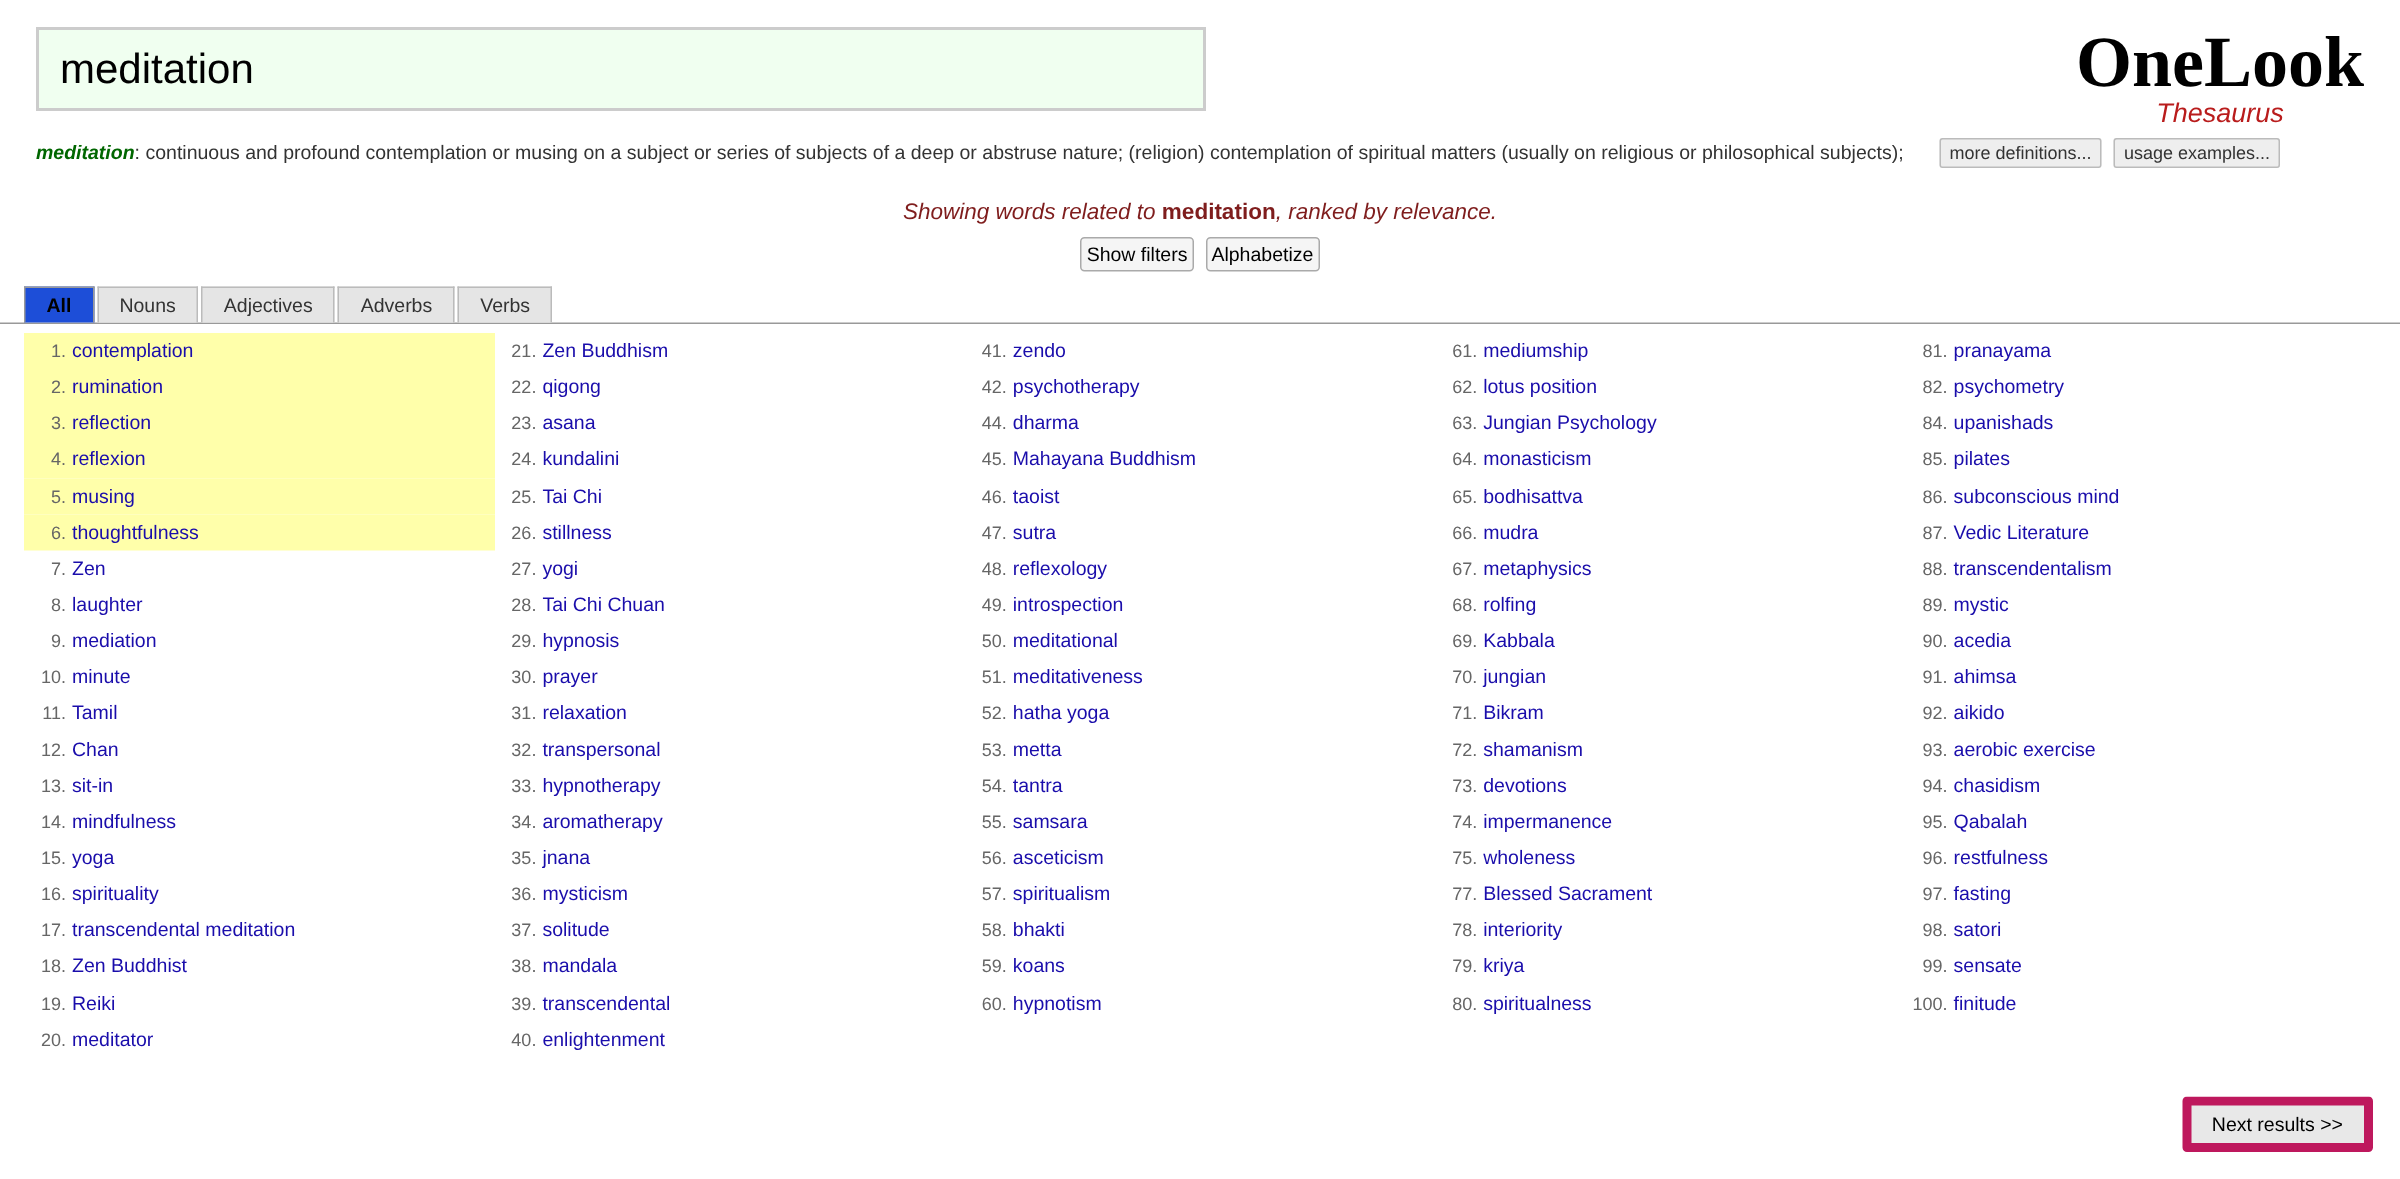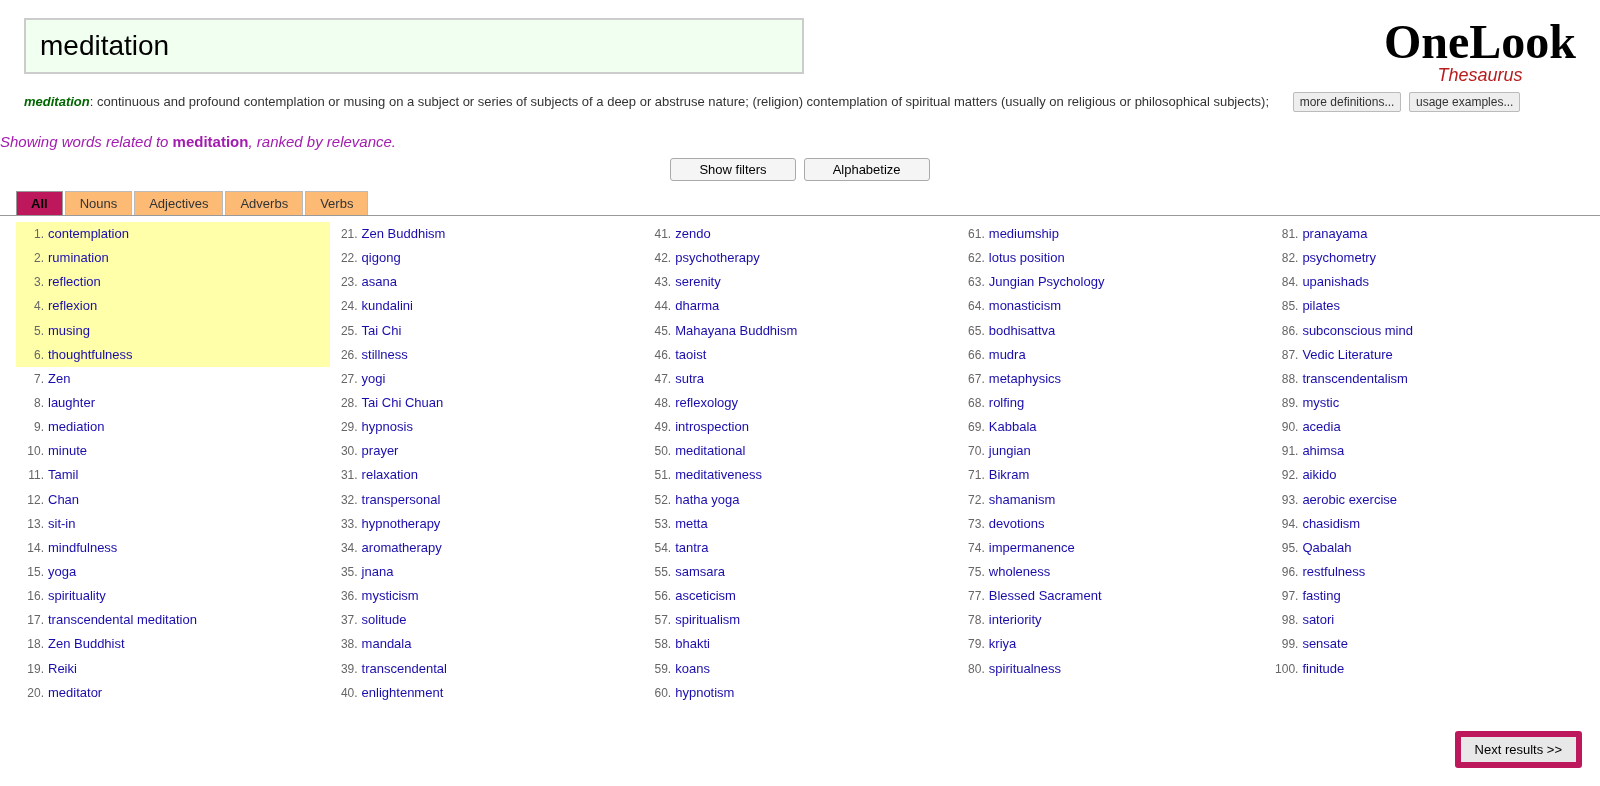--- a/index.html
+++ b/index.html
@@ -19,30 +19,30 @@
     
     #logo { text-align: right; line-height: 1; }
     #logo-main { font-size: 48px; font-weight: bold; color: #000; font-family: Georgia, serif; }
     #logo-sub { font-size: 18px; color: #b91c1c; font-style: italic; display: block; text-align: center; }
     
     #definition-area { padding: 0 24px 10px 24px; font-size: 13px; color: #333; }
     #definition-area .word { font-weight: bold; font-style: italic; color: #006600; }
     #def-links { display: inline; margin-left: 20px; }
     #def-links a { color: #333; background: #eee; border: 1px solid #bbb; padding: 2px 6px; text-decoration: none; font-size: 12px; border-radius: 2px; margin-right: 4px; }
     
-    #showing-text { text-align: left; margin: 14px 0 8px 0; font-style: italic; font-size: 15px; color: #a21caf; }
+    #showing-text { text-align: center; margin: 14px 0 8px 0; font-style: italic; font-size: 15px; color: #7f1d1d; }
     #showing-text strong { font-weight: bold; font-style: normal; }
     
     #filter-bar { display: flex; justify-content: center; align-items: center; gap: 8px; margin-bottom: 10px; }
-    .filter-btn { padding: 3px 28px; border: 1px solid #aaa; background: #f5f5f5; cursor: pointer; font-size: 13px; border-radius: 3px; }
+    .filter-btn { padding: 3px 3px; border: 1px solid #aaa; background: #f5f5f5; cursor: pointer; font-size: 13px; border-radius: 3px; }
     
     #tabs { display: flex; align-items: flex-end; border-bottom: 1px solid #999; padding: 0 16px; margin-bottom: 6px; }
     .tab { padding: 4px 14px; border: 1px solid transparent; border-bottom: none; font-size: 13px; cursor: pointer; margin-right: 2px; }
-    .tab.active { background: #be185d; border-color: #999; border-bottom-color: #fff; font-weight: bold; }
-    .tab:not(.active) { color: #333; border-color: #bbb; background: #fdba74; border-bottom-color: #999; }
+    .tab.active { background: #1d4ed8; border-color: #999; border-bottom-color: #fff; font-weight: bold; }
+    .tab:not(.active) { color: #333; border-color: #bbb; background: #e5e5e5; border-bottom-color: #999; }
     
     #results { display: grid; grid-template-columns: repeat(5, 1fr); padding: 0 16px; gap: 0; }
     .col { list-style: none; }
     .word-item { display: flex; align-items: baseline; padding: 2px 0; font-size: 13px; line-height: 1.55; }
     .word-item .num { color: #666; font-size: 12px; min-width: 28px; text-align: right; margin-right: 4px; flex-shrink: 0; }
     .word-item .word-link { color: #1a0dab; text-decoration: none; cursor: pointer; }
     .word-item.highlighted { background: #ffffaa; }
     
     #next-results { position: fixed; bottom: 18px; right: 18px; }
     #next-btn { background: #e8e8e8; border: 6px solid #be185d; padding: 5px 14px; font-size: 13px; cursor: pointer; border-radius: 3px; }
@@ -253,24 +253,20 @@
     <ul class="col">
       <li class="word-item">
         <span class="num">41.</span>
         <a href="#" class="word-link">zendo</a>
       </li>
       <li class="word-item">
         <span class="num">42.</span>
         <a href="#" class="word-link">psychotherapy</a>
       </li>
       <li class="word-item">
-        <span class="num">43.</span>
-        <a href="#" class="word-link">serenity</a>
-      </li>
-      <li class="word-item">
         <span class="num">44.</span>
         <a href="#" class="word-link">dharma</a>
       </li>
       <li class="word-item">
         <span class="num">45.</span>
         <a href="#" class="word-link">Mahayana Buddhism</a>
       </li>
       <li class="word-item">
         <span class="num">46.</span>
         <a href="#" class="word-link">taoist</a>

